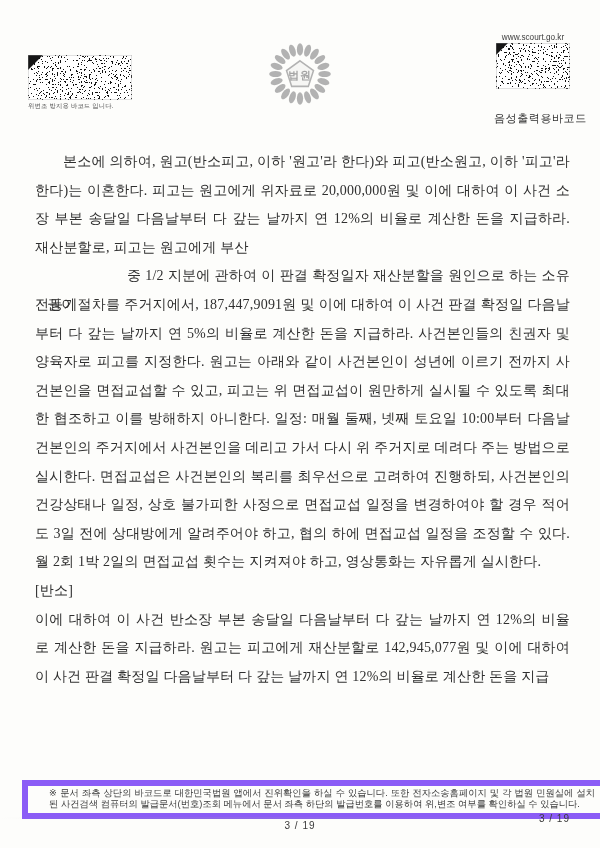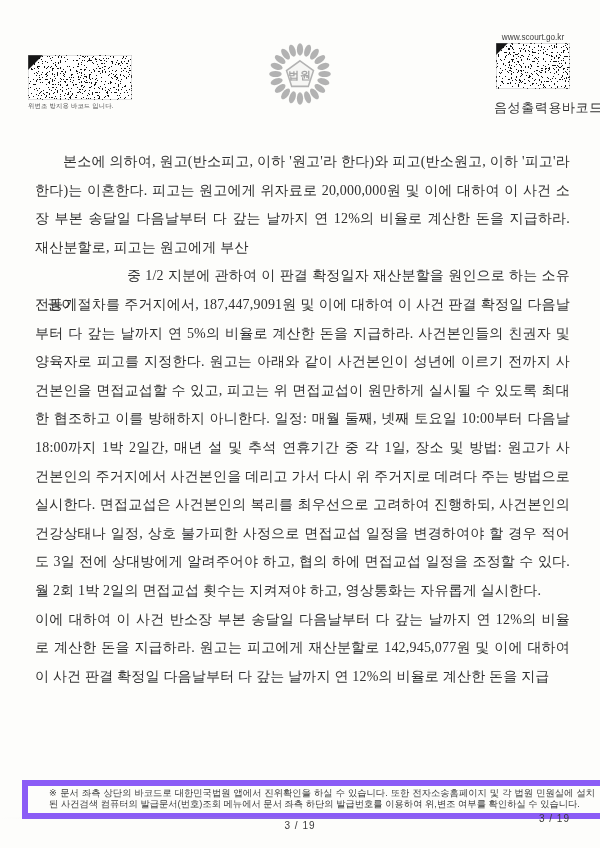--- a/index.html
+++ b/index.html
@@ -18,21 +18,21 @@
   .bc-left-svg  { display:block; }
   .bc-caption-l { font-family:"Liberation Sans","DejaVu Sans",sans-serif;
                   font-size:6.3px; color:#4a4a4a; margin-top:2px; letter-spacing:.2px; white-space:nowrap; }
 
   .seal-wrap { position:absolute; left:261px; top:40px; width:78px; height:68px;text-align:right; }
 
   .bc-right-wrap { position:absolute; left:494px; top:33px; width:78px; text-align:center; }
   .bc-url       { font-family:"Liberation Sans","DejaVu Sans",sans-serif;
                   font-size:8.2px; color:#3d3d3d; margin-bottom:1px; white-space:nowrap; }
   .bc-caption-r { font-family:Liberation Mono, monospace;
-                  font-size:13px; color:#2f2f2f; margin-top:6px; letter-spacing:.6px; white-space:nowrap; }
+                  font-size:11px; color:#2f2f2f; margin-top:18px; letter-spacing:.6px; white-space:nowrap; }
 
   
   .body { position:absolute; top:148px; left:35px; width:535px; }
   .line { height:28.6px; line-height:28.6px; font-size:14px; letter-spacing:.2px;
           white-space:nowrap; overflow:visible; }
   .line.fill { white-space:normal; text-align:justify; text-align-last:justify; }
   .line.ind1 { text-indent:28px; }
   .line.ind2 { text-indent:80px;margin-left:12px; }
 
   
@@ -138,26 +138,26 @@
       <div class="line fill ind1">본소에 의하여, 원고(반소피고, 이하 '원고'라 한다)와 피고(반소원고, 이하 '피고'라</div>
       <div class="line fill">한다)는 이혼한다. 피고는 원고에게 위자료로 20,000,000원 및 이에 대하여 이 사건 소</div>
       <div class="line fill">장 부본 송달일 다음날부터 다 갚는 날까지 연 12%의 비율로 계산한 돈을 지급하라.</div>
       <div class="line">재산분할로, 피고는 원고에게 부산</div>
       <div class="line fill ind2">중 1/2 지분에 관하여 이 판결 확정일자 재산분할을 원인으로 하는 소유권이</div>
       <div class="line fill">전등기절차를 주거지에서, 187,447,9091원 및 이에 대하여 이 사건 판결 확정일 다음날</div>
       <div class="line fill">부터 다 갚는 날까지 연 5%의 비율로 계산한 돈을 지급하라. 사건본인들의 친권자 및</div>
       <div class="line fill">양육자로 피고를 지정한다. 원고는 아래와 같이 사건본인이 성년에 이르기 전까지 사</div>
       <div class="line fill">건본인을 면접교섭할 수 있고, 피고는 위 면접교섭이 원만하게 실시될 수 있도록 최대</div>
       <div class="line fill">한 협조하고 이를 방해하지 아니한다. 일정: 매월 둘째, 넷째 토요일 10:00부터 다음날</div>
-      <div class="line fill">18:00까지 1박 2일간, 매년 설 및 추석 연휴기간 중 각 1일, 장소 및 방법: 원고가 사</div>
       <div class="line fill">건본인의 주거지에서 사건본인을 데리고 가서 다시 위 주거지로 데려다 주는 방법으로</div>
       <div class="line fill">실시한다. 면접교섭은 사건본인의 복리를 최우선으로 고려하여 진행하되, 사건본인의</div>
       <div class="line fill">건강상태나 일정, 상호 불가피한 사정으로 면접교섭 일정을 변경하여야 할 경우 적어</div>
       <div class="line fill">도 3일 전에 상대방에게 알려주어야 하고, 협의 하에 면접교섭 일정을 조정할 수 있다.</div>
       <div class="line">월 2회 1박 2일의 면접교섭 횟수는 지켜져야 하고, 영상통화는 자유롭게 실시한다.</div>
+      <div class="line">[반소]</div>
       <div class="line fill">이에 대하여 이 사건 반소장 부본 송달일 다음날부터 다 갚는 날까지 연 12%의 비율</div>
       <div class="line fill">로 계산한 돈을 지급하라. 원고는 피고에게 재산분할로 142,945,077원 및 이에 대하여</div>
       <div class="line">이 사건 판결 확정일 다음날부터 다 갚는 날까지 연 12%의 비율로 계산한 돈을 지급</div>
     </div>
 
   <div class="notice-box">※ 문서 좌측 상단의 바코드로 대한민국법원 앱에서 진위확인을 하실 수 있습니다. 또한 전자소송홈페이지 및 각 법원 민원실에 설치된 사건검색 컴퓨터의 발급문서(번호)조회 메뉴에서 문서 좌측 하단의 발급번호를 이용하여 위,변조 여부를 확인하실 수 있습니다.</div>
 
   <div class="scan-smudge"></div>
 
   <div class="page-num-right">3 / 19</div>

